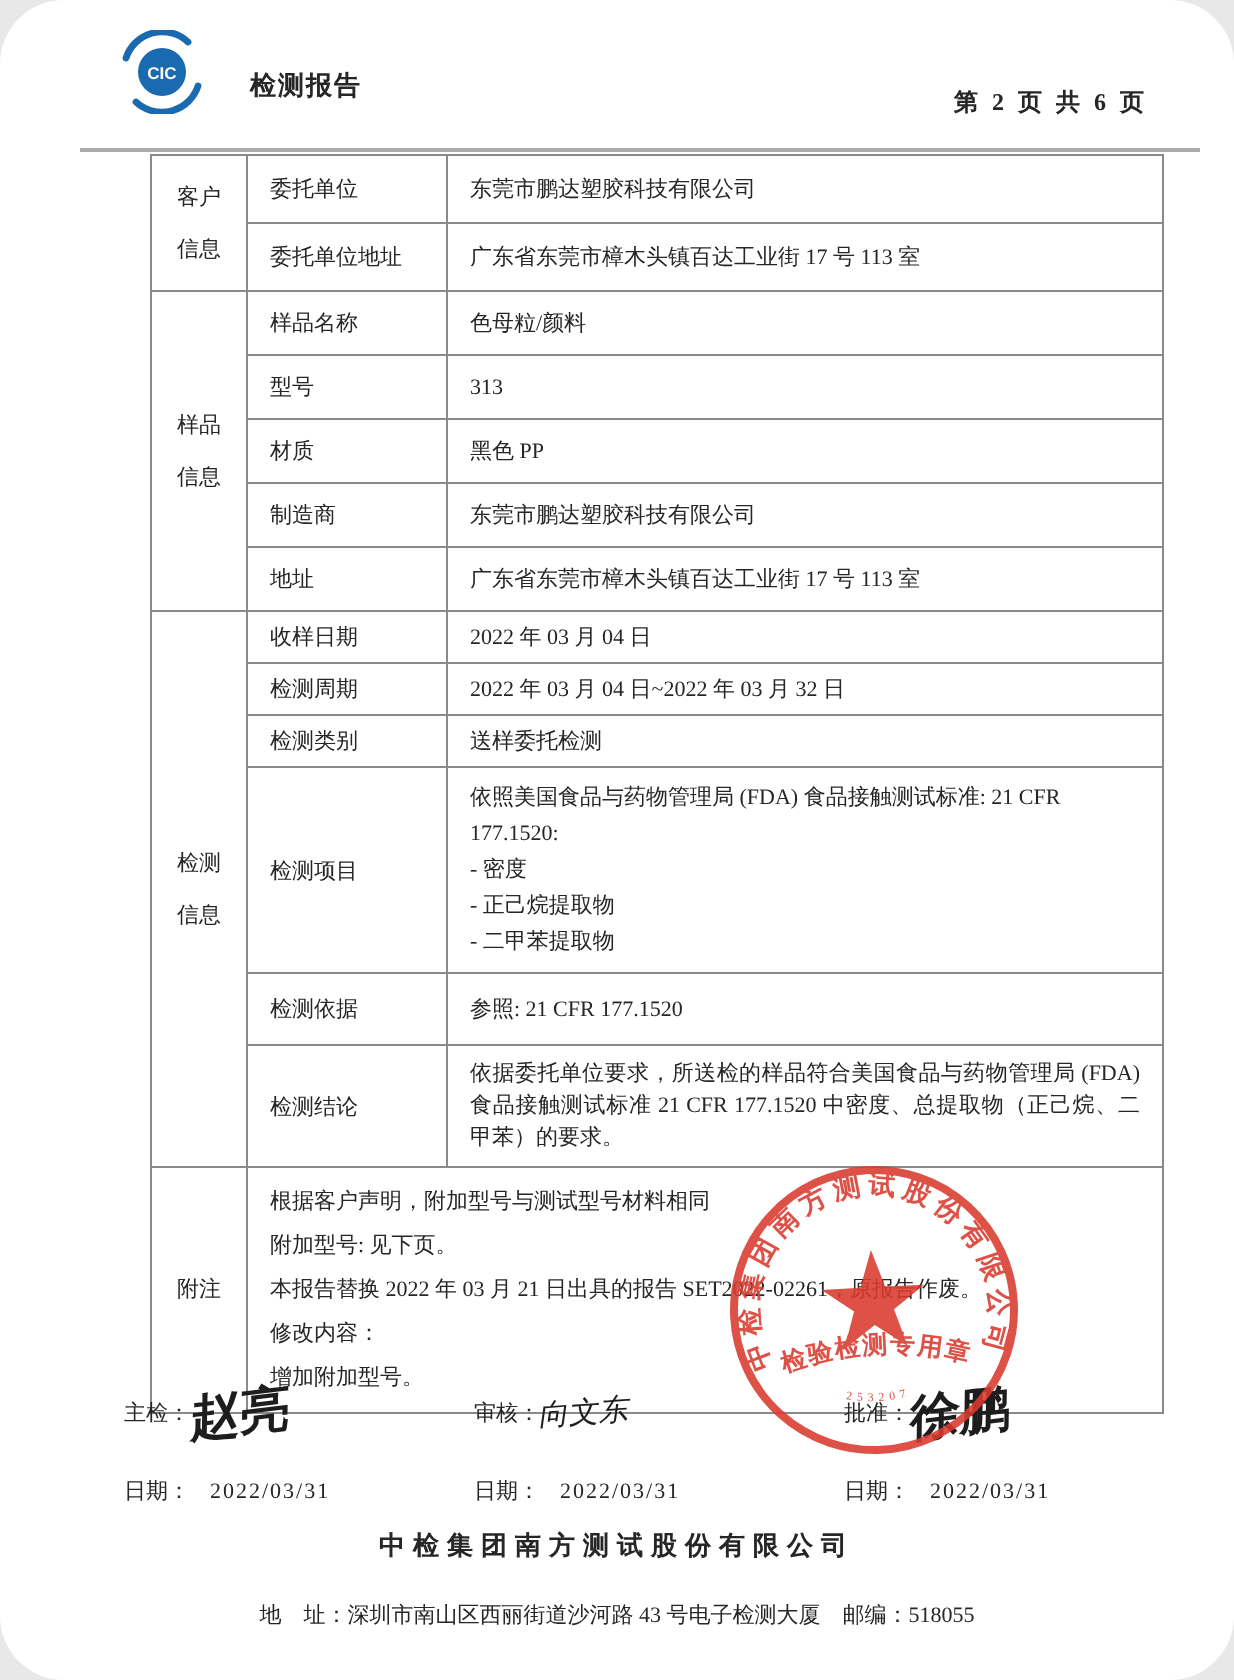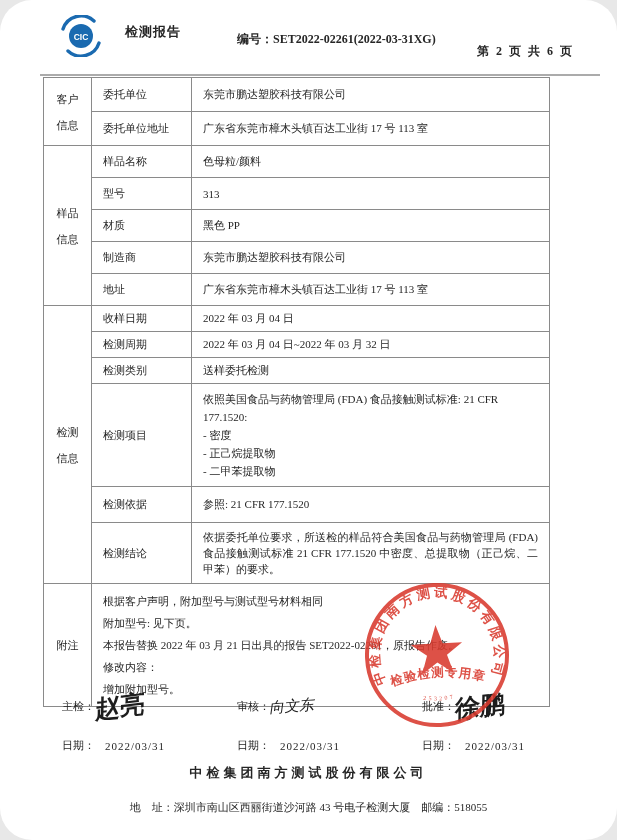--- a/index.html
+++ b/index.html
@@ -6,26 +6,26 @@
   html,body { background:#e8e8e8; }
   .page {
     position:relative; width:617px; height:840px; margin:0 auto;
     background:#ffffff; overflow:hidden;
     font-family:"Liberation Serif","DejaVu Serif",serif;
     color:#262626;
     border-radius:32px;
   }
   
   .logo { position:absolute; left:60px; top:15px; width:42px; height:42px; }
-  .report-title { position:absolute; left:125px; top:23px; font-size:13px; font-weight:bold; letter-spacing:1px; }
+  .report-title { position:absolute; left:125px; top:34px; font-size:13px; font-weight:bold; letter-spacing:1px; }
   .report-no { position:absolute; left:237px; top:31px; font-size:12px; font-weight:bold; }
   .page-info { position:absolute; left:477px; top:43px; font-size:12px; font-weight:bold; letter-spacing:2px; }
   .header-rule { position:absolute; left:40px; top:74px; width:560px; height:2px; background:#ababab; }
   
-  table.report { position:absolute; left:43px; top:77px; width:506px; border-collapse:collapse; table-layout:fixed; }
+  table.report { position:absolute; left:75px; top:77px; width:506px; border-collapse:collapse; table-layout:fixed; }
   table.report td { border:1px solid #8a8a8a; font-size:11px; vertical-align:middle; }
   td.sec { width:48px; text-align:center; line-height:26px; }
   td.lbl { width:100px; padding-left:11px; }
   td.val { width:358px; padding-left:11px; padding-right:8px; }
   tr.r34 { height:34px; } tr.r32 { height:32px; } tr.r26 { height:26px; }
   tr.r90 { height:90px; } tr.r25 { height:36px; } tr.r48 { height:48px; } tr.r112 { height:112px; }
   td.multiline { padding:6px 11px; vertical-align:middle; }
   .ln { line-height:18px; }
   .conclusion { line-height:16px; text-align:justify; }
   .note-ln { line-height:22px; }
@@ -56,21 +56,20 @@
 
   <div class="logo">
     <svg width="42" height="42" viewBox="0 0 42 42">
       <path d="M 34,6 A 19,19 0 0 0 3,14" fill="none" stroke="#1a6ab0" stroke-width="3.4" stroke-linecap="round"></path>
       <path d="M 8,36 A 19,19 0 0 0 39,28" fill="none" stroke="#1a6ab0" stroke-width="3.4" stroke-linecap="round"></path>
       <circle cx="21" cy="21" r="12" fill="#1a6ab0"></circle>
       <text x="21" y="24.5" text-anchor="middle" font-size="8.5" font-weight="bold" fill="#ffffff" font-family="Liberation Sans, sans-serif">CIC</text>
     </svg>
   </div>
   <div class="report-title">检测报告</div>
-  <div class="report-no">编号：SET2022-02261(2022-03-31XG)</div>
   <div class="page-info">第 2 页 共 6 页</div>
   <div class="header-rule"></div>
 
   <table class="report">
 
     <tbody>
         <tr class="r34">
       <td class="sec" rowspan="2">
         <div>客户</div>
         <div>信息</div>

